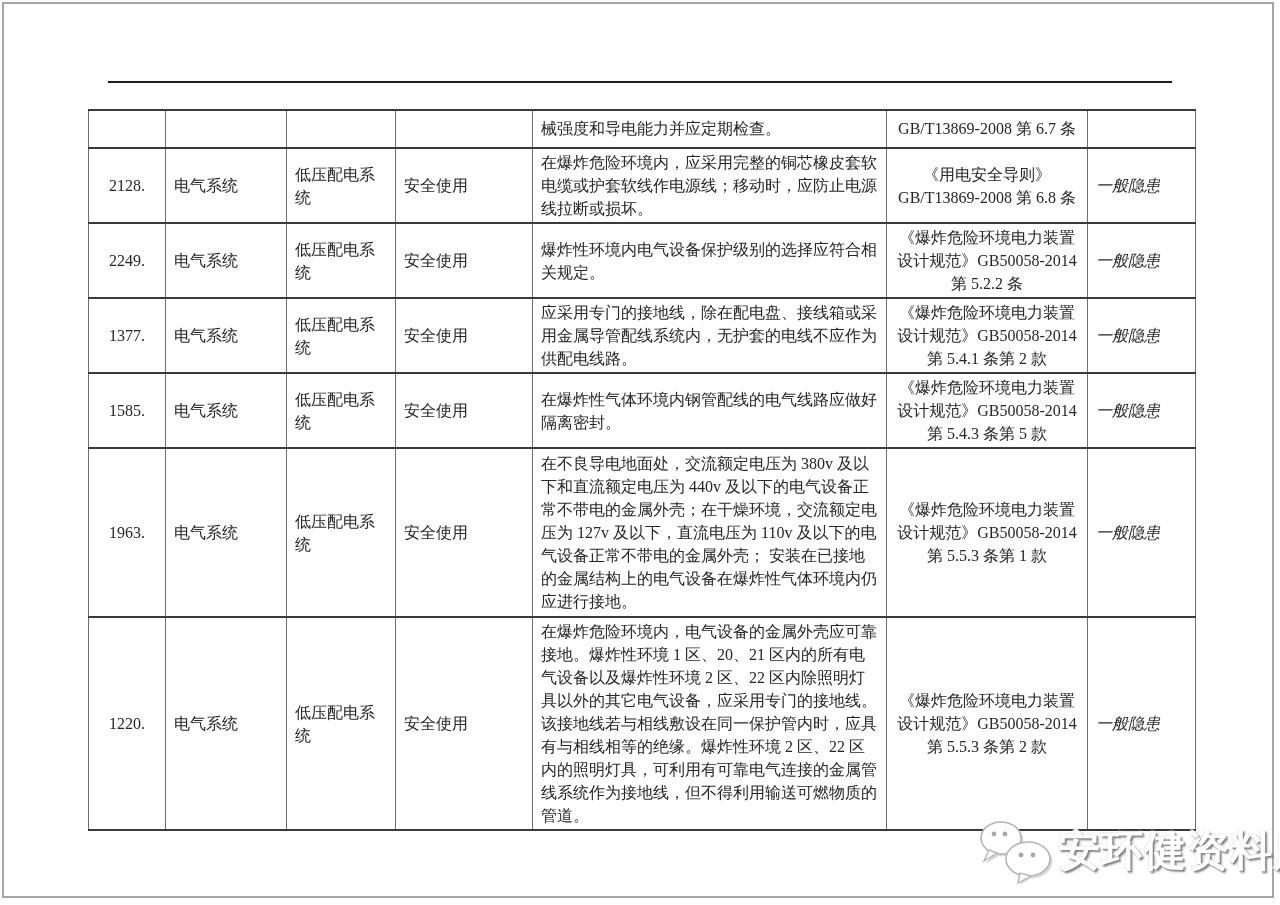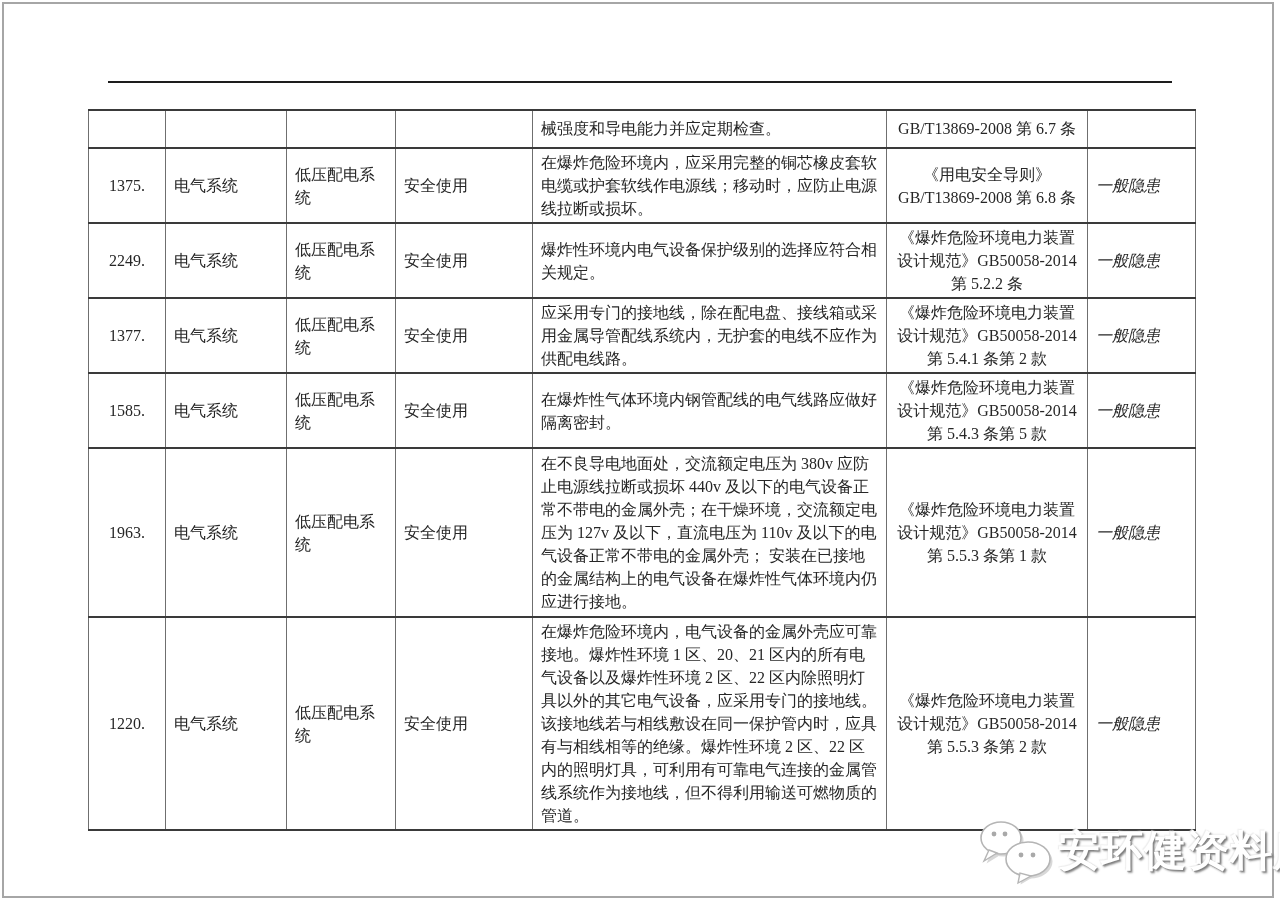--- a/index.html
+++ b/index.html
@@ -69,21 +69,21 @@
     <tr class="r-cont" style="height:38px">
       <td class="no"></td>
       <td class="sys"></td>
       <td class="sub"></td>
       <td class="cat"></td>
       <td class="desc">械强度和导电能力并应定期检查。</td>
       <td class="ref">GB/T13869-2008 第 6.7 条</td>
       <td class="sev"></td>
     </tr>
     <tr style="height:73px">
-      <td class="no">1375.</td>
+      <td class="no">2128.</td>
       <td class="sys">电气系统</td>
       <td class="sub">低压配电系统</td>
       <td class="cat">安全使用</td>
       <td class="desc">在爆炸危险环境内，应采用完整的铜芯橡皮套软电缆或护套软线作电源线；移动时，应防止电源线拉断或损坏。</td>
       <td class="ref">《用电安全导则》
 GB/T13869-2008 第 6.8 条</td>
       <td class="sev">一般隐患</td>
     </tr>
     <tr style="height:72px">
       <td class="no">2249.</td>
@@ -116,21 +116,21 @@
       <td class="ref">《爆炸危险环境电力装置
 设计规范》GB50058-2014
 第 5.4.3 条第 5 款</td>
       <td class="sev">一般隐患</td>
     </tr>
     <tr style="height:169px">
       <td class="no">1963.</td>
       <td class="sys">电气系统</td>
       <td class="sub">低压配电系统</td>
       <td class="cat">安全使用</td>
-      <td class="desc">在不良导电地面处，交流额定电压为 380v 应防止电源线拉断或损坏 440v 及以下的电气设备正常不带电的金属外壳；在干燥环境，交流额定电压为 127v 及以下，直流电压为 110v 及以下的电气设备正常不带电的金属外壳； 安装在已接地的金属结构上的电气设备在爆炸性气体环境内仍应进行接地。</td>
+      <td class="desc">在不良导电地面处，交流额定电压为 380v 及以下和直流额定电压为 440v 及以下的电气设备正常不带电的金属外壳；在干燥环境，交流额定电压为 127v 及以下，直流电压为 110v 及以下的电气设备正常不带电的金属外壳； 安装在已接地的金属结构上的电气设备在爆炸性气体环境内仍应进行接地。</td>
       <td class="ref">《爆炸危险环境电力装置
 设计规范》GB50058-2014
 第 5.5.3 条第 1 款</td>
       <td class="sev">一般隐患</td>
     </tr>
     <tr style="height:188px">
       <td class="no">1220.</td>
       <td class="sys">电气系统</td>
       <td class="sub">低压配电系统</td>
       <td class="cat">安全使用</td>

